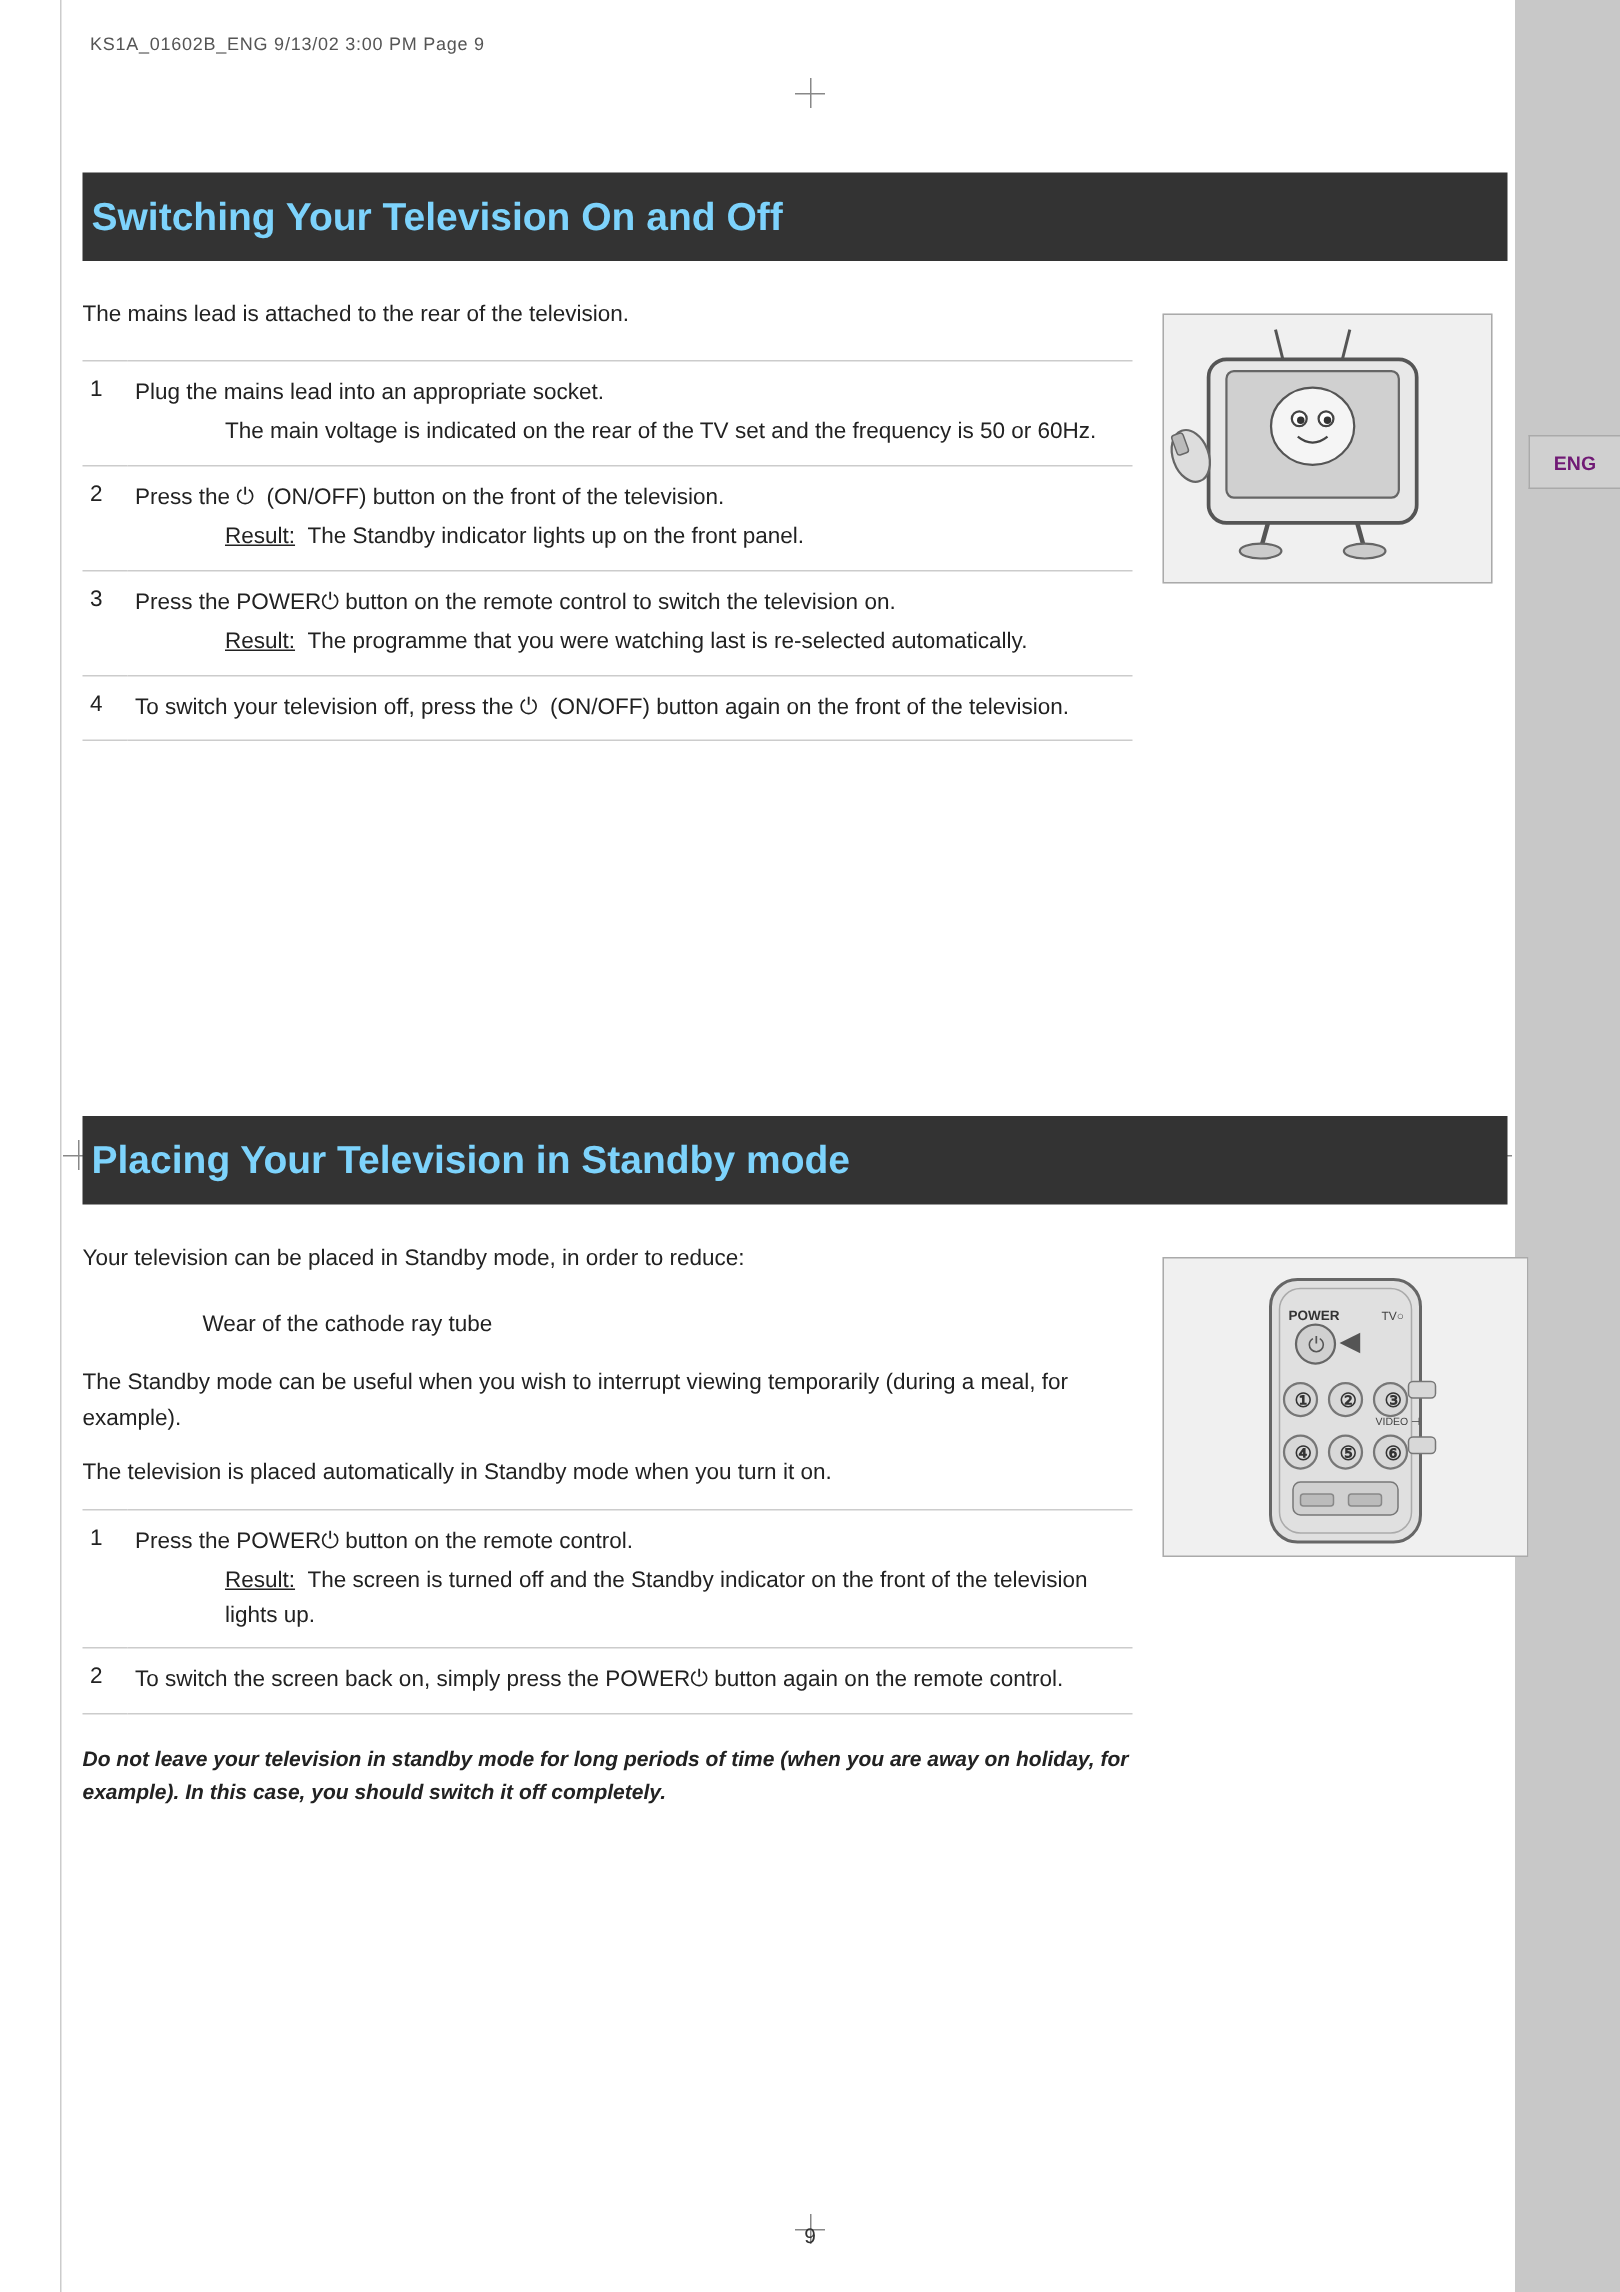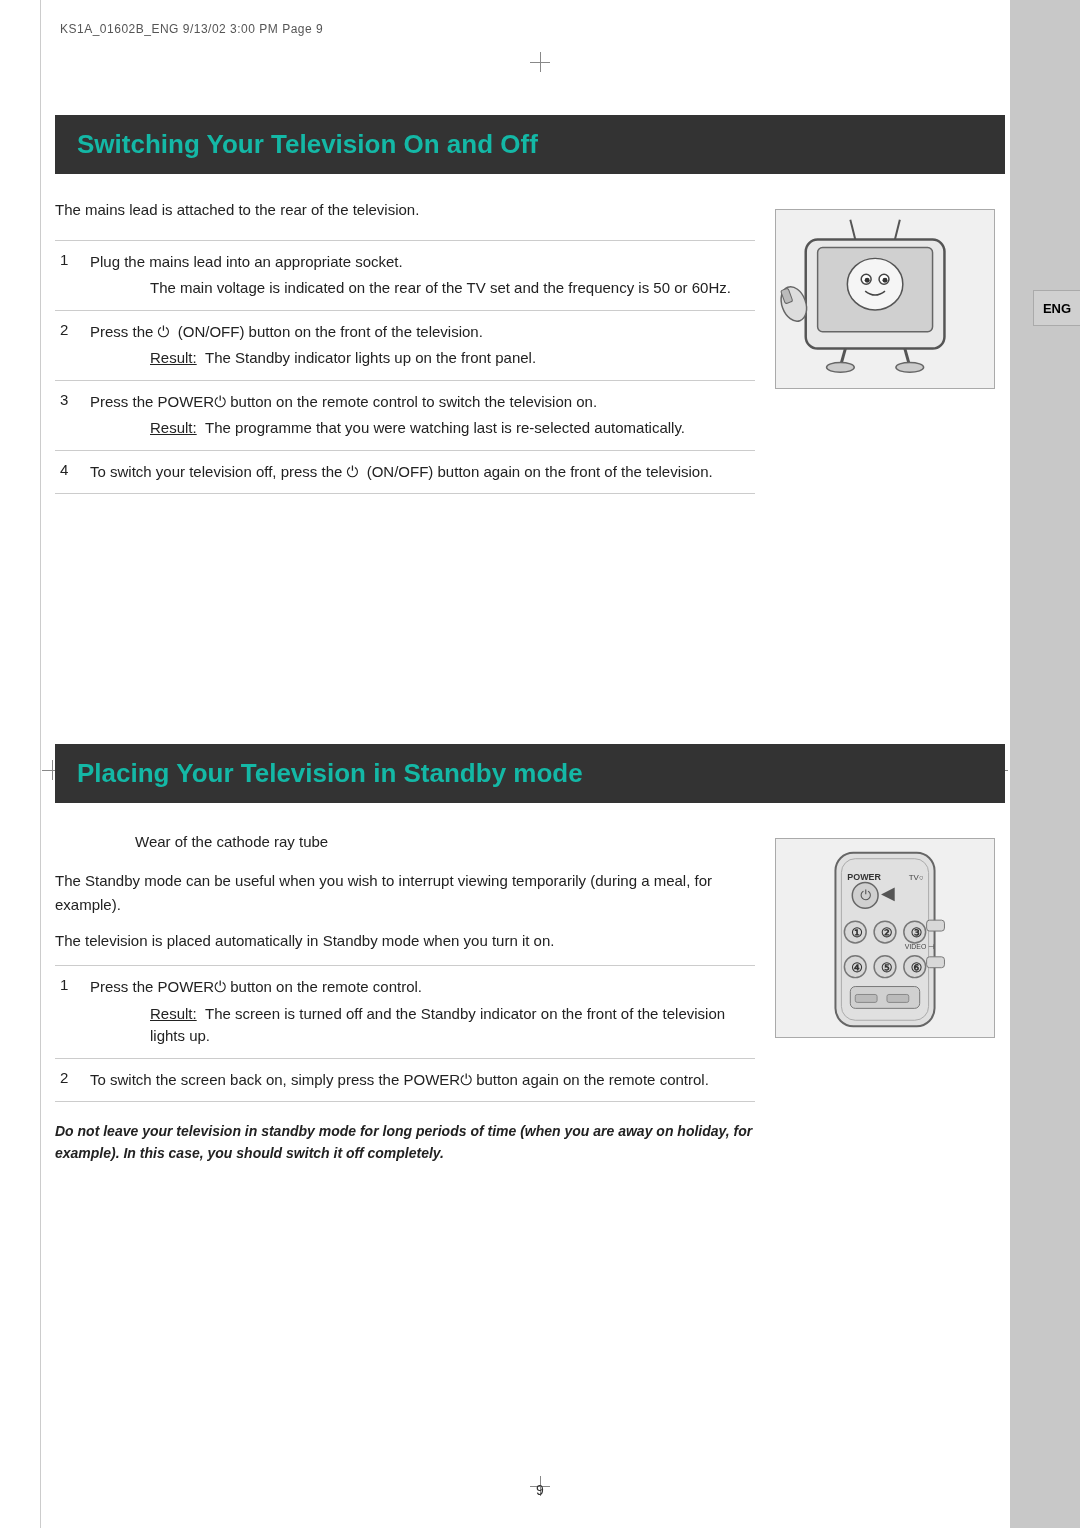--- a/index.html
+++ b/index.html
@@ -64,30 +64,30 @@
       top: 0;
       width: 70px;
       height: 1528px;
       background: #c8c8c8;
     }
 
     .eng-badge {
       position: absolute;
       right: 0;
       top: 290px;
-      width: 47px;
+      width: 61px;
       height: 36px;
       background: #d0d0d0;
       border: 1px solid #aaa;
       display: flex;
       align-items: center;
       justify-content: center;
       font-size: 13px;
       font-weight: bold;
-      color: #000000;
+      color: #701a75;
       border-right: none;
     }
 
     
     .left-border {
       position: absolute;
       left: 40px;
       top: 0;
       width: 1px;
       height: 1528px;
@@ -99,22 +99,22 @@
       position: absolute;
       left: 55px;
       right: 75px;
       top: 60px;
       bottom: 60px;
     }
 
     
     .section-title-box {
       background: #333;
-      color: #14b8a6;
-      padding: 14px 22px;
+      color: #7dd3fc;
+      padding: 14px 6px;
       font-size: 26px;
       font-weight: bold;
       margin-bottom: 25px;
       display: block;
     }
 
     
     .section1 {
       position: absolute;
       top: 55px;
@@ -216,24 +216,24 @@
       display: flex;
       align-items: center;
       justify-content: center;
       margin-top: 10px;
     }
 
     
     .remote-illustration {
       border: 1px solid #aaa;
       background: #f0f0f0;
-      width: 220px;
+      width: 244px;
       height: 200px;
       display: flex;
-      align-items: flex-end;
+      align-items: center;
       justify-content: center;
       margin-top: 10px;
     }
 
     
     .bullet-list {
       list-style: none;
       padding-left: 80px;
       margin-bottom: 14px;
     }
@@ -399,20 +399,21 @@
           </div>
         </div>
       </div>
     </div>
 
     <div class="section2">
       <div class="section-title-box">Placing Your Television in Standby mode</div>
 
       <div class="section2-content">
         <div class="section2-text">
+          <p class="intro-text">Your television can be placed in Standby mode, in order to reduce:</p>
 
           <ul class="bullet-list">
             <li>Wear of the cathode ray tube</li>
           </ul>
 
           <p class="standby-text">The Standby mode can be useful when you wish to interrupt viewing temporarily (during a meal, for example).</p>
           <p class="standby-text">The television is placed automatically in Standby mode when you turn it on.</p>
 
           <table class="steps-table">
             <tbody>

